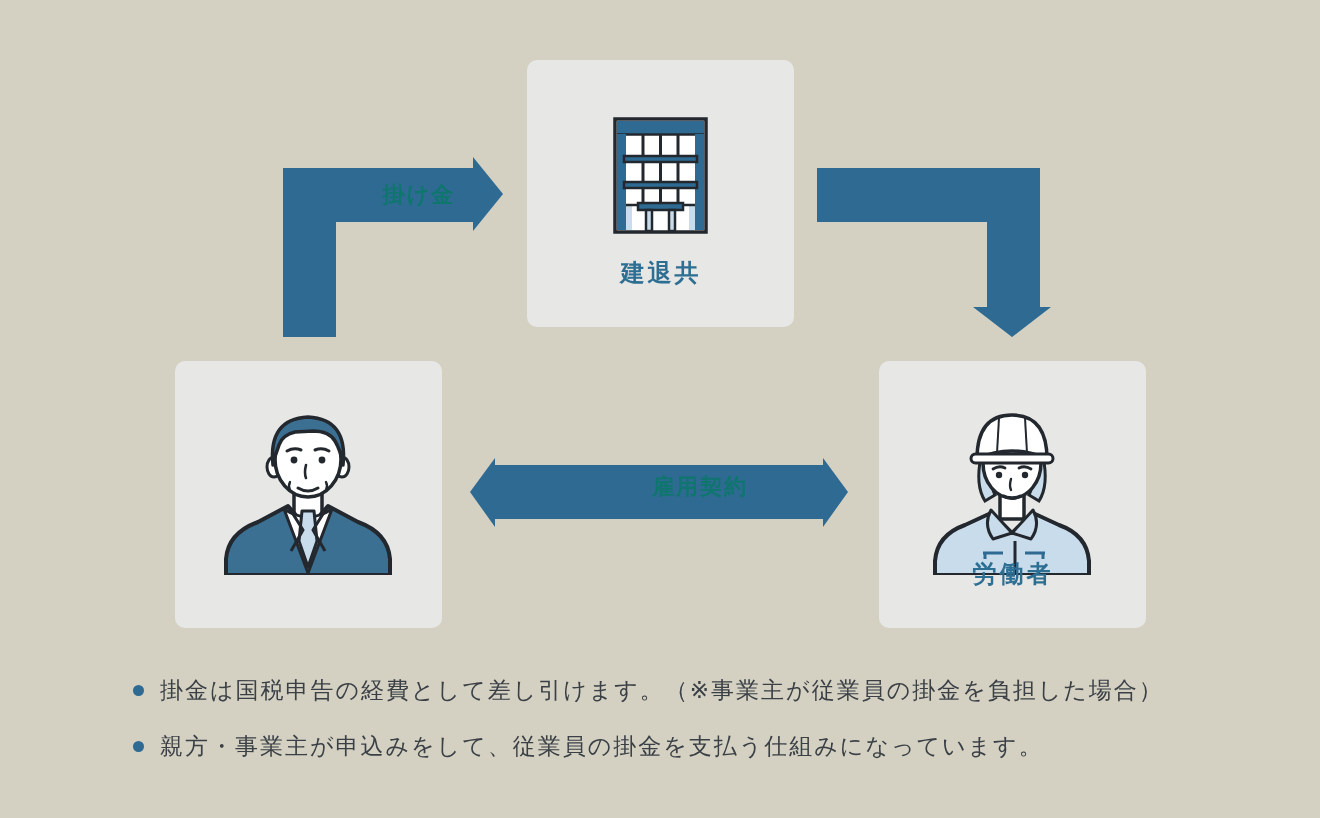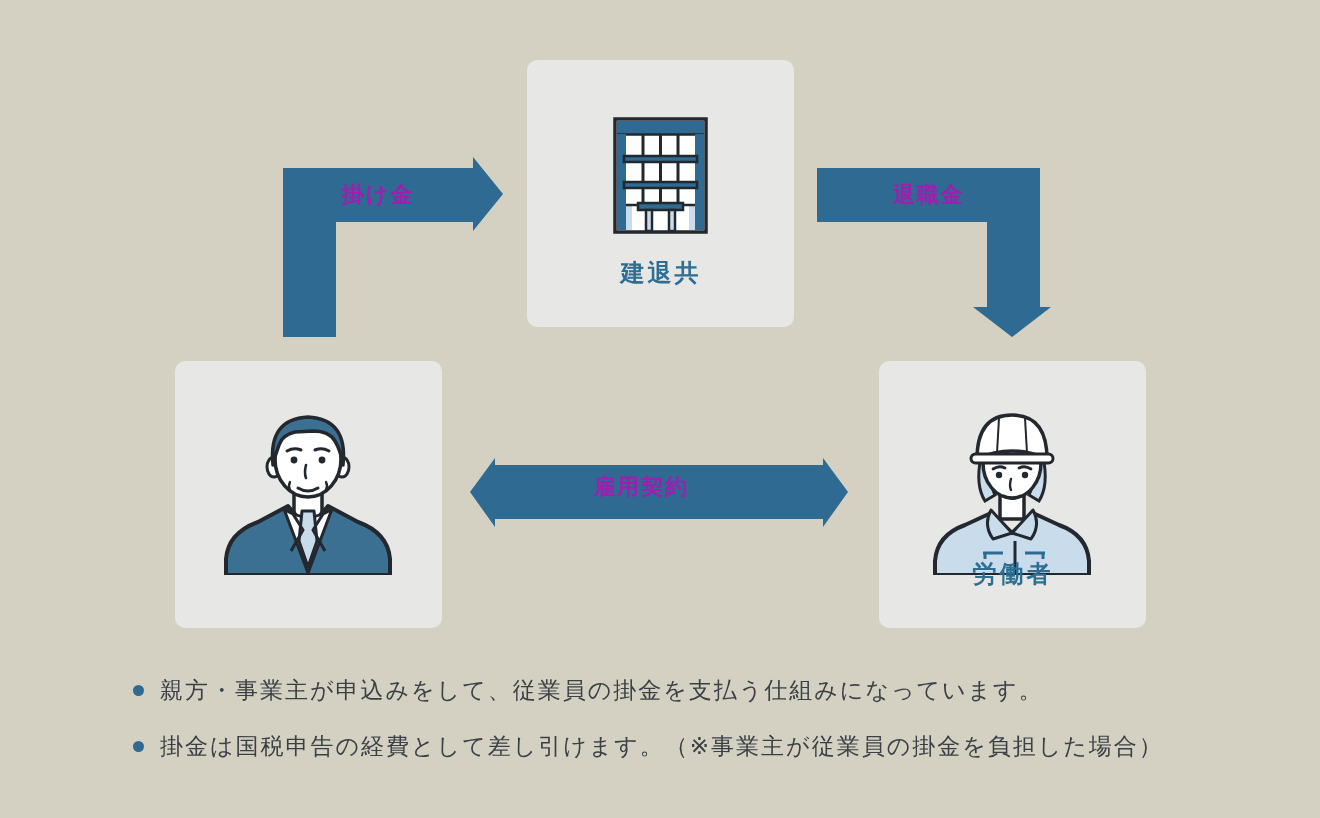--- a/index.html
+++ b/index.html
@@ -26,25 +26,25 @@
   .icon-wrap{position:absolute;}
   #icon-building{left:86px;top:57px;width:95px;height:117px;}
   #icon-employer{left:43px;top:42px;width:180px;height:172px;}
   #icon-worker{left:48px;top:42px;width:170px;height:172px;}
   .arrow-svg{position:absolute;display:block;}
   #arrow-premium{left:283px;top:157px;width:220px;height:180px;}
   #arrow-retirement{left:817px;top:157px;width:234px;height:180px;}
   #arrow-employment{left:470px;top:458px;width:378px;height:69px;}
   .arrow-label{
     position:absolute;display:flex;align-items:center;justify-content:center;
-    color:#a21caf;font-size:22px;font-weight:600;letter-spacing:2px;
+    color:#0f766e;font-size:22px;font-weight:600;letter-spacing:2px;padding-left:41px;
   }
   #label-premium{left:283px;top:168px;width:190px;height:54px;}
   #label-retirement{left:817px;top:168px;width:223px;height:54px;}
-  #label-employment{left:477px;top:465px;width:328px;height:44px;}
+  #label-employment{left:495px;top:465px;width:328px;height:44px;}
   .notes{position:absolute;left:133px;top:674px;}
   .note{
     display:flex;align-items:center;height:32px;margin-bottom:24px;
     font-size:23px;letter-spacing:2px;color:#3b4046;font-weight:500;
     white-space:nowrap;
   }
   .dot{
     width:11px;height:11px;border-radius:50%;
     background:#2e6a92;margin-right:16px;flex:none;
   }
@@ -60,21 +60,20 @@
 
   <svg id="arrow-retirement" class="arrow-svg" viewBox="0 0 234 180">
     <polygon points="0,11 223,11 223,150 234,150 195,180 156,150 170,150 170,65 0,65" fill="#2e6a92"></polygon>
   </svg>
 
   <svg id="arrow-employment" class="arrow-svg" viewBox="0 0 378 69">
     <polygon points="0,34 25,0 25,7 353,7 353,0 378,34 353,69 353,61 25,61 25,69" fill="#2e6a92"></polygon>
   </svg>
 
   <div id="label-premium" class="arrow-label">掛け金</div>
-  <div id="label-retirement" class="arrow-label">退職金</div>
   <div id="label-employment" class="arrow-label">雇用契約</div>
 
   <div id="card-kentaikyo" class="card">
     <svg id="icon-building" class="icon-wrap" viewBox="0 0 95 117">
       <rect x="2" y="2" width="91" height="113" fill="#ffffff" stroke="#23282e" stroke-width="3.5"></rect>
       <rect x="4" y="4" width="87" height="13" fill="#2e6a92"></rect>
       <line x1="4" y1="17.5" x2="91" y2="17.5" stroke="#23282e" stroke-width="2.5"></line>
       <rect x="4" y="17" width="9" height="96" fill="#2e6a92"></rect>
       <rect x="82" y="17" width="9" height="96" fill="#2e6a92"></rect>
       <rect x="13" y="88" width="6" height="25" fill="#c9dcec"></rect>
@@ -172,21 +171,21 @@
 
       <path d="M56,150 L76,150 M58,150 L58,156" fill="none" stroke="#2e6a92" stroke-width="3"></path>
       <path d="M98,150 L118,150 M116,150 L116,156" fill="none" stroke="#2e6a92" stroke-width="3"></path>
     </svg>
     <div class="node-label">労働者</div>
   </div>
 
   <div class="notes">
     <div class="note">
       <span class="dot"></span>
-      <span>親方・事業主が申込みをして、従業員の掛金を支払う仕組みになっています。</span>
+      <span>掛金は国税申告の経費として差し引けます。（※事業主が従業員の掛金を負担した場合）</span>
     </div>
     <div class="note">
       <span class="dot"></span>
-      <span>掛金は国税申告の経費として差し引けます。（※事業主が従業員の掛金を負担した場合）</span>
+      <span>親方・事業主が申込みをして、従業員の掛金を支払う仕組みになっています。</span>
     </div>
   </div>
 
 </div>
 
 </body></html>

